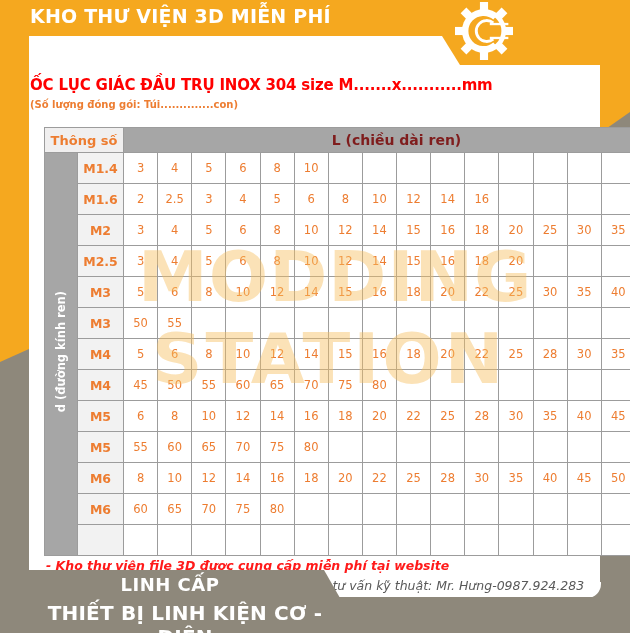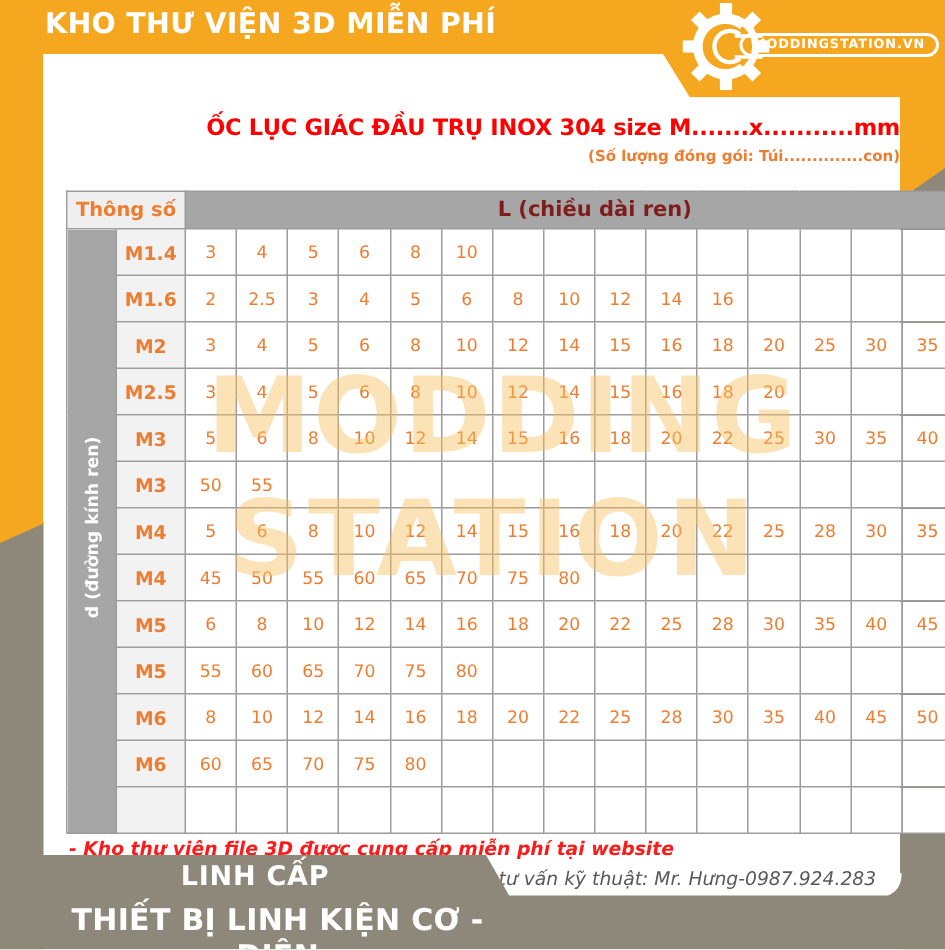--- a/index.html
+++ b/index.html
@@ -20,21 +20,21 @@
 
   .logo-block { position:absolute; left:438px; top:36px; width:192px; height:29px; background:#F5A81F;
       clip-path:polygon(4px 0,100% 0,100% 100%,22px 100%); }
 
   .logo { position:absolute; left:455px; top:2px; width:170px; height:60px; }
   .logo svg { position:absolute; left:0; top:0; }
   .logo .logo-text { position:absolute; left:38px; top:20px; color:#ffffff; border:2px solid #ffffff;
       border-radius:11px; padding:1px 7px; font-size:8.5px; font-weight:bold; letter-spacing:0.6px; background:transparent; }
 
   
-  .doc-title { position:absolute; left:30px; top:76px; width:570px; text-align:right; }
+  .doc-title { position:absolute; left:30px; top:76px; width:570px; text-align:left; }
   .doc-title .t1 { color:#FF0000; font-weight:bold; font-size:15px; letter-spacing:-0.2px; }
   .doc-title .t2 { color:#ED7D31; font-weight:bold; font-size:10px; margin-top:5px; }
 
   
   .spec-table { position:absolute; left:44px; top:127px; border-collapse:collapse; table-layout:fixed; width:626px; }
   .spec-table td { border:1px solid #9C9C9C; padding:0; text-align:center; overflow:hidden; }
   .spec-table tr.hdr { height:25px; }
   .spec-table tbody tr { height:31px; }
   td.corner { background:#F0EFEF; color:#ED7D31; font-weight:bold; font-size:13px; }
   td.colhdr { background:#A6A6A6; color:#7f1d1d; font-weight:bold; font-size:14px; }
@@ -97,21 +97,20 @@
           <rect x="82" y="43" width="18" height="14" transform="rotate(45 50 50)"></rect>
         </g>
         <circle cx="50" cy="50" r="38"></circle>
       </g>
       <circle cx="50" cy="50" r="30" fill="#F5A81F"></circle>
       <path d="M 68 28 A 29 29 0 1 0 68 72" fill="none" stroke="#ffffff" stroke-width="6"></path>
       <path d="M 66 36 A 18 18 0 1 0 66 64" fill="none" stroke="#ffffff" stroke-width="5"></path>
       <line x1="60" y1="38" x2="92" y2="38" stroke="#ffffff" stroke-width="4"></line>
       <line x1="60" y1="62" x2="92" y2="62" stroke="#ffffff" stroke-width="4"></line>
     </svg>
-    <span class="logo-text">MODDINGSTATION.VN</span>
   </div>
 
   <div class="doc-title">
     <div class="t1">ỐC LỤC GIÁC ĐẦU TRỤ INOX 304 size M.......x...........mm</div>
     <div class="t2">(Số lượng đóng gói: Túi..............con)</div>
   </div>
 
   <table class="spec-table">
     <colgroup>
       <col style="width:33px">

